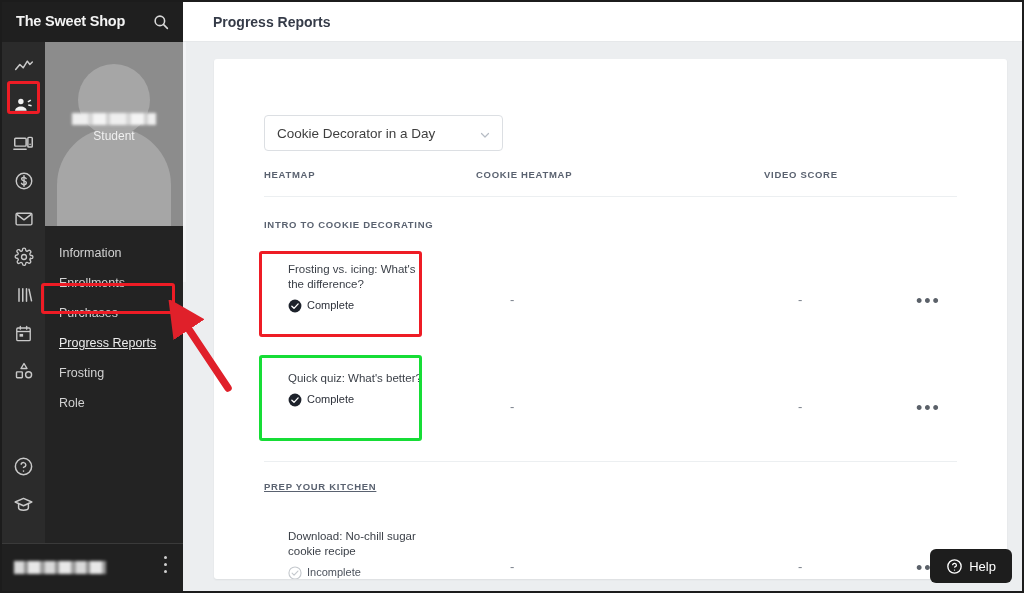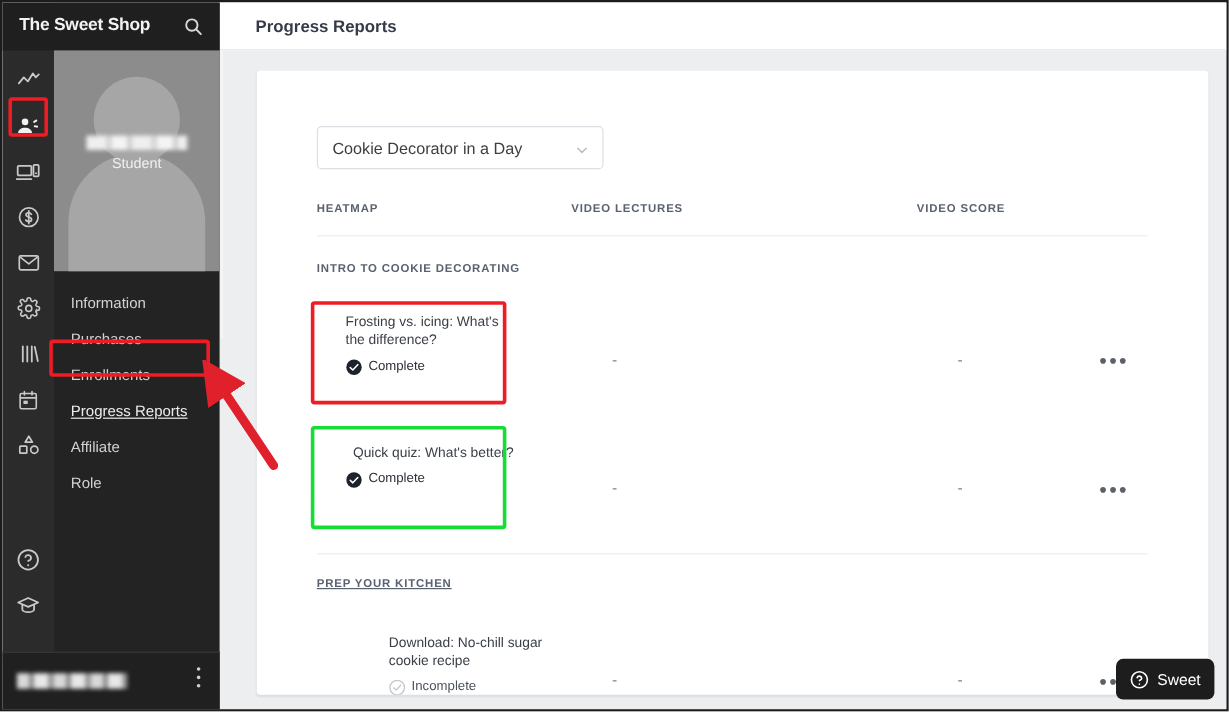--- a/index.html
+++ b/index.html
@@ -135,21 +135,21 @@
 
   .card {
     position: absolute;
     left: 31px; top: 57px;
     width: 793px; height: 520px;
     background: #ffffff;
     border-radius: 3px;
     box-shadow: 0 1px 2px rgba(20,25,35,0.07);
     overflow: hidden;
   }
-  .select-wrap { position: absolute; left: 50px; top: 46px; }
+  .select-wrap { position: absolute; left: 50px; top: 56px; }
   .select-box {
     width: 239px; height: 36px;
     border: 1px solid #dcdfe3;
     border-radius: 4px;
     background: #fff;
     display: flex; align-items: center;
     padding: 0 12px;
     font-size: 13.5px; color: #3e3e3e;
     position: relative;
   }
@@ -336,30 +336,30 @@
       <div class="avatar-body"></div>
       <div class="avatar-name-blur"></div>
       <div class="avatar-role">Student</div>
     </div>
 
     <div class="menu">
       <div class="menu-item">
         <span>Information</span>
       </div>
       <div class="menu-item">
+        <span>Enrollments</span>
+      </div>
+      <div class="menu-item">
         <span>Purchases</span>
-      </div>
-      <div class="menu-item">
-        <span>Enrollments</span>
       </div>
       <div class="menu-item active">
         <span>Progress Reports</span>
       </div>
       <div class="menu-item">
-        <span>Affiliate</span>
+        <span>Frosting</span>
       </div>
       <div class="menu-item">
         <span>Role</span>
       </div>
     </div>
   </div>
 
   <div class="brand">The Sweet Shop</div>
   <div class="search-btn">
     <svg width="18" height="18" viewBox="0 0 24 24" fill="none" stroke="currentColor" stroke-width="2.1" stroke-linecap="round">
@@ -393,21 +393,21 @@
           <span class="select-chevron">
             <svg width="12" height="12" viewBox="0 0 24 24" fill="none" stroke="currentColor" stroke-width="2.4" stroke-linecap="round" stroke-linejoin="round">
                 <polyline points="5,9 12,16 19,9"></polyline>
               </svg>
           </span>
         </div>
       </div>
 
       <div class="col-headers">
         <div class="col-h col-lectures">HEATMAP</div>
-        <div class="col-h col-heatmap">VIDEO LECTURES</div>
+        <div class="col-h col-heatmap">COOKIE HEATMAP</div>
         <div class="col-h col-quiz">VIDEO SCORE</div>
       </div>
 
       <div class="section-label" style="top:160px;">INTRO TO COOKIE DECORATING</div>
 
       <div class="row" style="top:185px;height:105px;">
         <div class="lecture-cell" style="top:18px;">
           <div>Frosting vs. icing: What's the difference?</div>
           <div class="status">
             <span style="display:flex;">
@@ -417,21 +417,21 @@
                 </svg>
             </span>
             <span>Complete</span>
           </div>
         </div>
         <div class="dash" style="left:296px;top:48px;">-</div>
         <div class="dash" style="left:584px;top:48px;">-</div>
         <div class="dots" style="left:702px;top:52px;">•••</div>
       </div>
 
-      <div class="row" style="top:290px;height:105px;text-align:right;">
+      <div class="row" style="top:290px;height:105px;">
         <div class="lecture-cell" style="top:22px;">
           <div>Quick quiz: What's better?</div>
           <div class="status">
             <span style="display:flex;">
               <svg width="14" height="14" viewBox="0 0 24 24">
                   <circle cx="12" cy="12" r="11" fill="#1d222b"></circle>
                   <polyline points="6.6,12.4 10.3,16 17.4,8.4" fill="none" stroke="#ffffff" stroke-width="2.3" stroke-linecap="round" stroke-linejoin="round"></polyline>
                 </svg>
             </span>
             <span>Complete</span>
@@ -440,21 +440,21 @@
         <div class="dash" style="left:296px;top:50px;">-</div>
         <div class="dash" style="left:584px;top:50px;">-</div>
         <div class="dots" style="left:702px;top:54px;">•••</div>
       </div>
 
       <div class="row-sep" style="top:402px;"></div>
 
       <div class="section-label" style="top:422px;text-decoration:underline;">PREP YOUR KITCHEN</div>
 
       <div class="row" style="top:452px;height:100px;">
-        <div class="lecture-cell" style="top:18px;margin-left:36px;">
+        <div class="lecture-cell" style="top:18px;">
           <div>Download: No-chill sugar cookie recipe</div>
           <div class="status incomplete">
             <span style="display:flex;">
               <svg width="14" height="14" viewBox="0 0 24 24">
                   <circle cx="12" cy="12" r="10.4" fill="none" stroke="#c4c8cd" stroke-width="1.9"></circle>
                   <polyline points="7,12.3 10.4,15.6 17,8.6" fill="none" stroke="#c4c8cd" stroke-width="1.9" stroke-linecap="round" stroke-linejoin="round"></polyline>
                 </svg>
             </span>
             <span>Incomplete</span>
           </div>
@@ -467,21 +467,21 @@
     </div>
 
     <div class="help-btn">
       <span style="display:flex;">
         <svg width="17" height="17" viewBox="0 0 24 24" fill="none" stroke="#ffffff" stroke-width="1.9">
             <circle cx="12" cy="12" r="9.4"></circle>
             <path d="M9.4 9.4a2.75 2.75 0 0 1 5.3.8c0 1.8-2.6 2.7-2.6 2.7" stroke-linecap="round"></path>
             <circle cx="12" cy="17.1" r="0.95" fill="#ffffff" stroke="none"></circle>
           </svg>
       </span>
-      <span>Sweet</span>
+      <span>Help</span>
     </div>
   </div>
 
   <div class="hl hl-red" style="left:5px; top:79px; width:33px; height:33px;"></div>
 
   <div class="hl hl-red" style="left:39px; top:281px; width:134px; height:31px;"></div>
 
   <div class="hl hl-red" style="left:257px; top:249px; width:163px; height:86px;"></div>
 
   <div class="hl hl-green" style="left:257px; top:353px; width:163px; height:86px;"></div>

